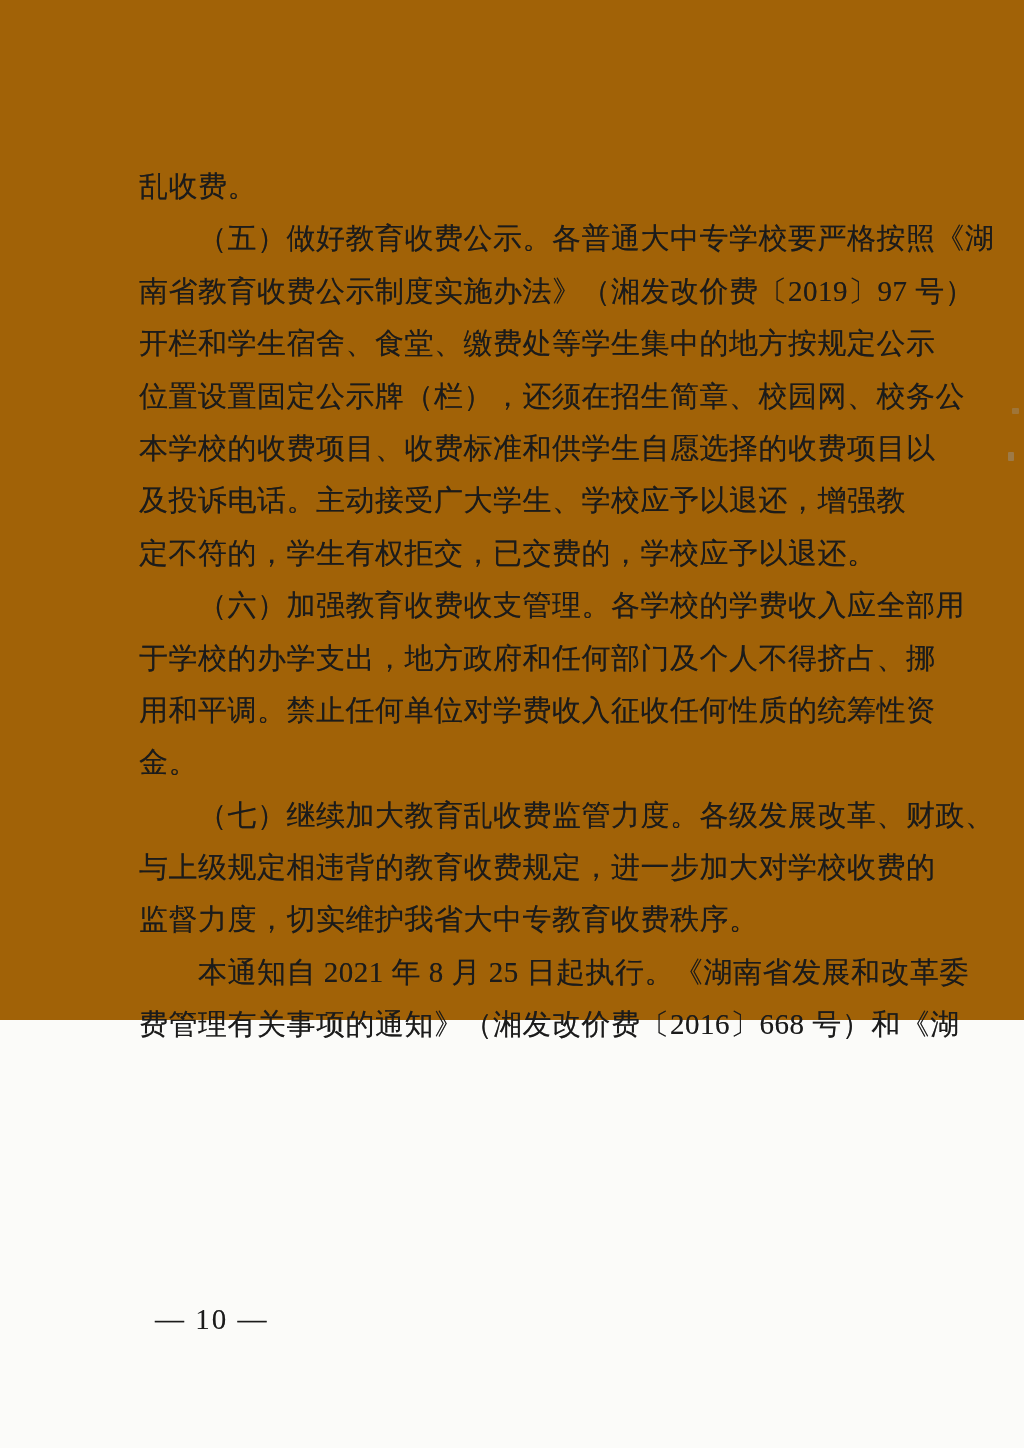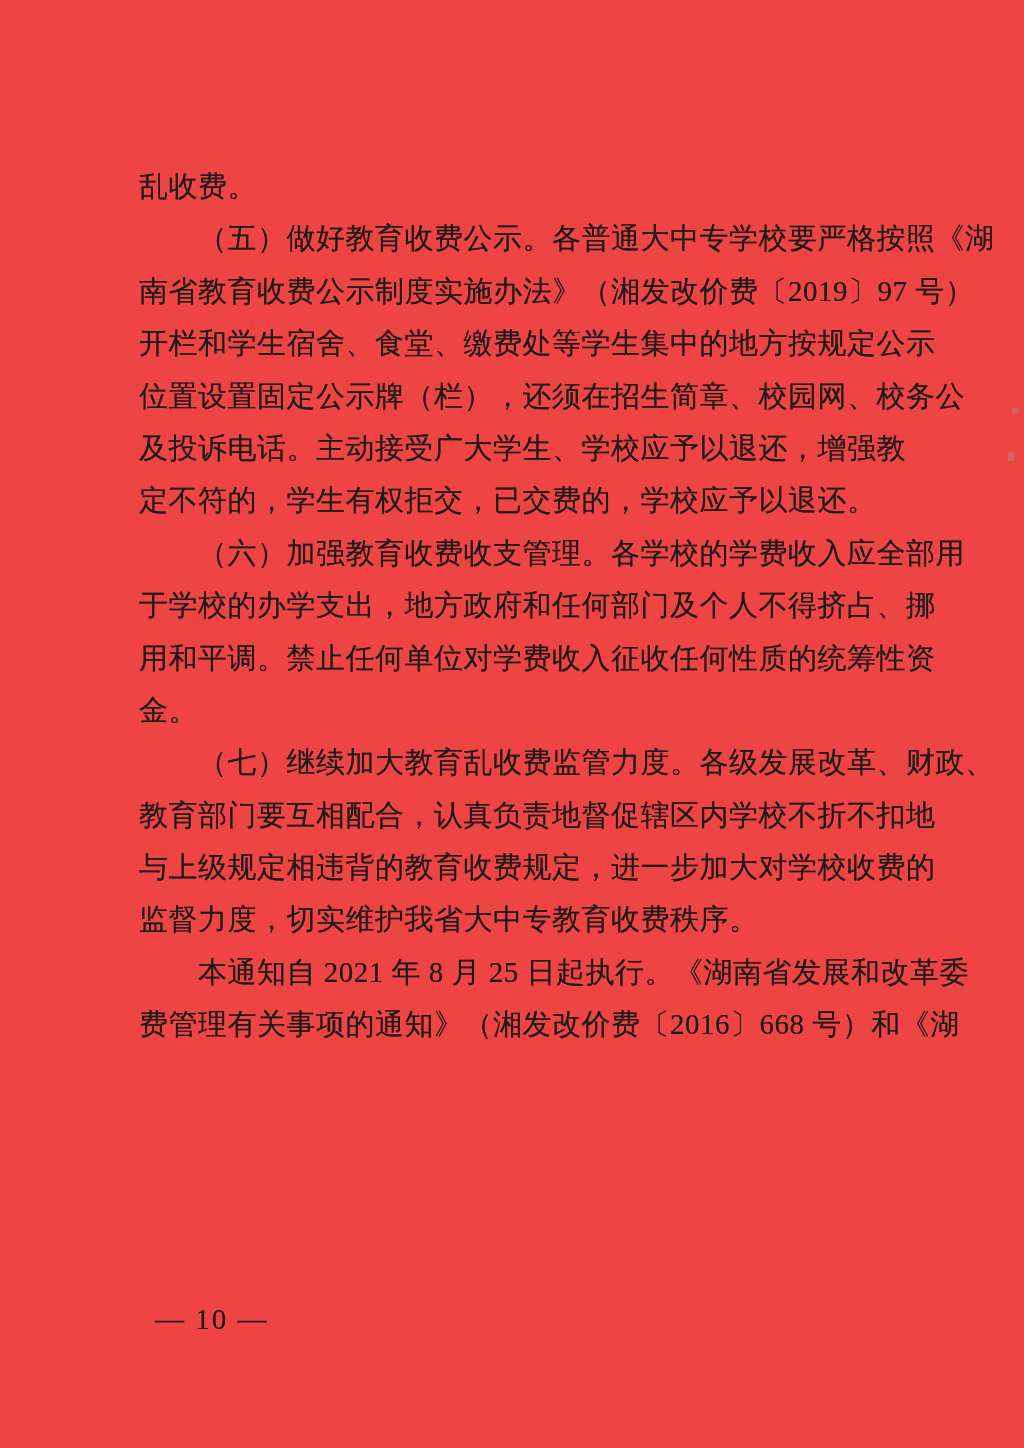--- a/index.html
+++ b/index.html
@@ -7,22 +7,22 @@
   html, body {
     width: 1024px;
     height: 1448px;
     background: #fbfbf9;
     overflow: hidden;
   }
 
   .sheet {
     position: relative;
     width: 1024px;
-    height: 1448px;
-    background: #ef4444;
+    height: 1020px;
+    background: #a16207;
     font-family: "Liberation Serif", "DejaVu Serif", serif;
     color: #1b1b1b;
     text-decoration: underline;
   }
 
   .text-block {
     position: absolute;
     left: 139px;
     top: 160px;
     width: 778px;
@@ -70,32 +70,32 @@
 
   <div class="text-block">
       <div class="paragraph">
         <div class="line">乱收费。</div>
       </div>
       <div class="paragraph">
         <div class="line indent">（五）做好教育收费公示。各普通大中专学校要严格按照《湖</div>
         <div class="line">南省教育收费公示制度实施办法》（湘发改价费〔2019〕97 号）</div>
         <div class="line">开栏和学生宿舍、食堂、缴费处等学生集中的地方按规定公示</div>
         <div class="line">位置设置固定公示牌（栏），还须在招生简章、校园网、校务公</div>
+        <div class="line">本学校的收费项目、收费标准和供学生自愿选择的收费项目以</div>
         <div class="line">及投诉电话。主动接受广大学生、学校应予以退还，增强教</div>
         <div class="line">定不符的，学生有权拒交，已交费的，学校应予以退还。</div>
       </div>
       <div class="paragraph">
         <div class="line indent">（六）加强教育收费收支管理。各学校的学费收入应全部用</div>
         <div class="line">于学校的办学支出，地方政府和任何部门及个人不得挤占、挪</div>
         <div class="line">用和平调。禁止任何单位对学费收入征收任何性质的统筹性资</div>
         <div class="line">金。</div>
       </div>
       <div class="paragraph">
         <div class="line indent">（七）继续加大教育乱收费监管力度。各级发展改革、财政、</div>
-        <div class="line">教育部门要互相配合，认真负责地督促辖区内学校不折不扣地</div>
         <div class="line">与上级规定相违背的教育收费规定，进一步加大对学校收费的</div>
         <div class="line">监督力度，切实维护我省大中专教育收费秩序。</div>
       </div>
       <div class="paragraph">
         <div class="line indent">本通知自 2021 年 8 月 25 日起执行。《湖南省发展和改革委</div>
         <div class="line">费管理有关事项的通知》（湘发改价费〔2016〕668 号）和《湖</div>
       </div>
     </div>
 
   <div class="page-footer">— 10 —</div>

